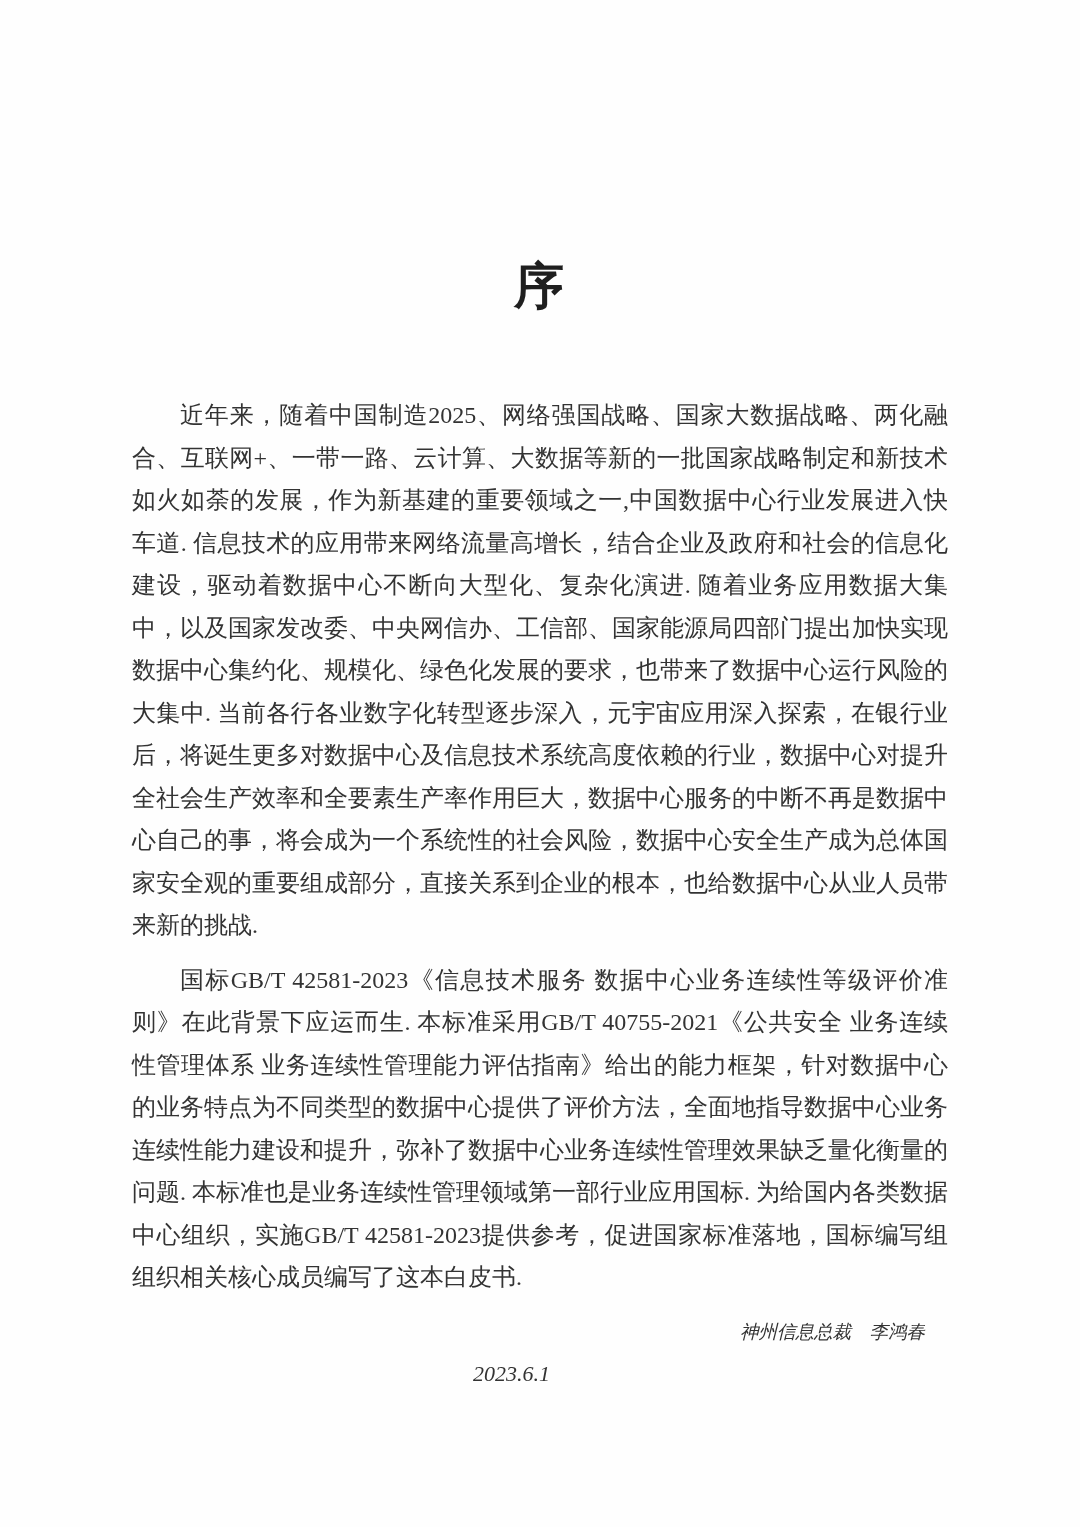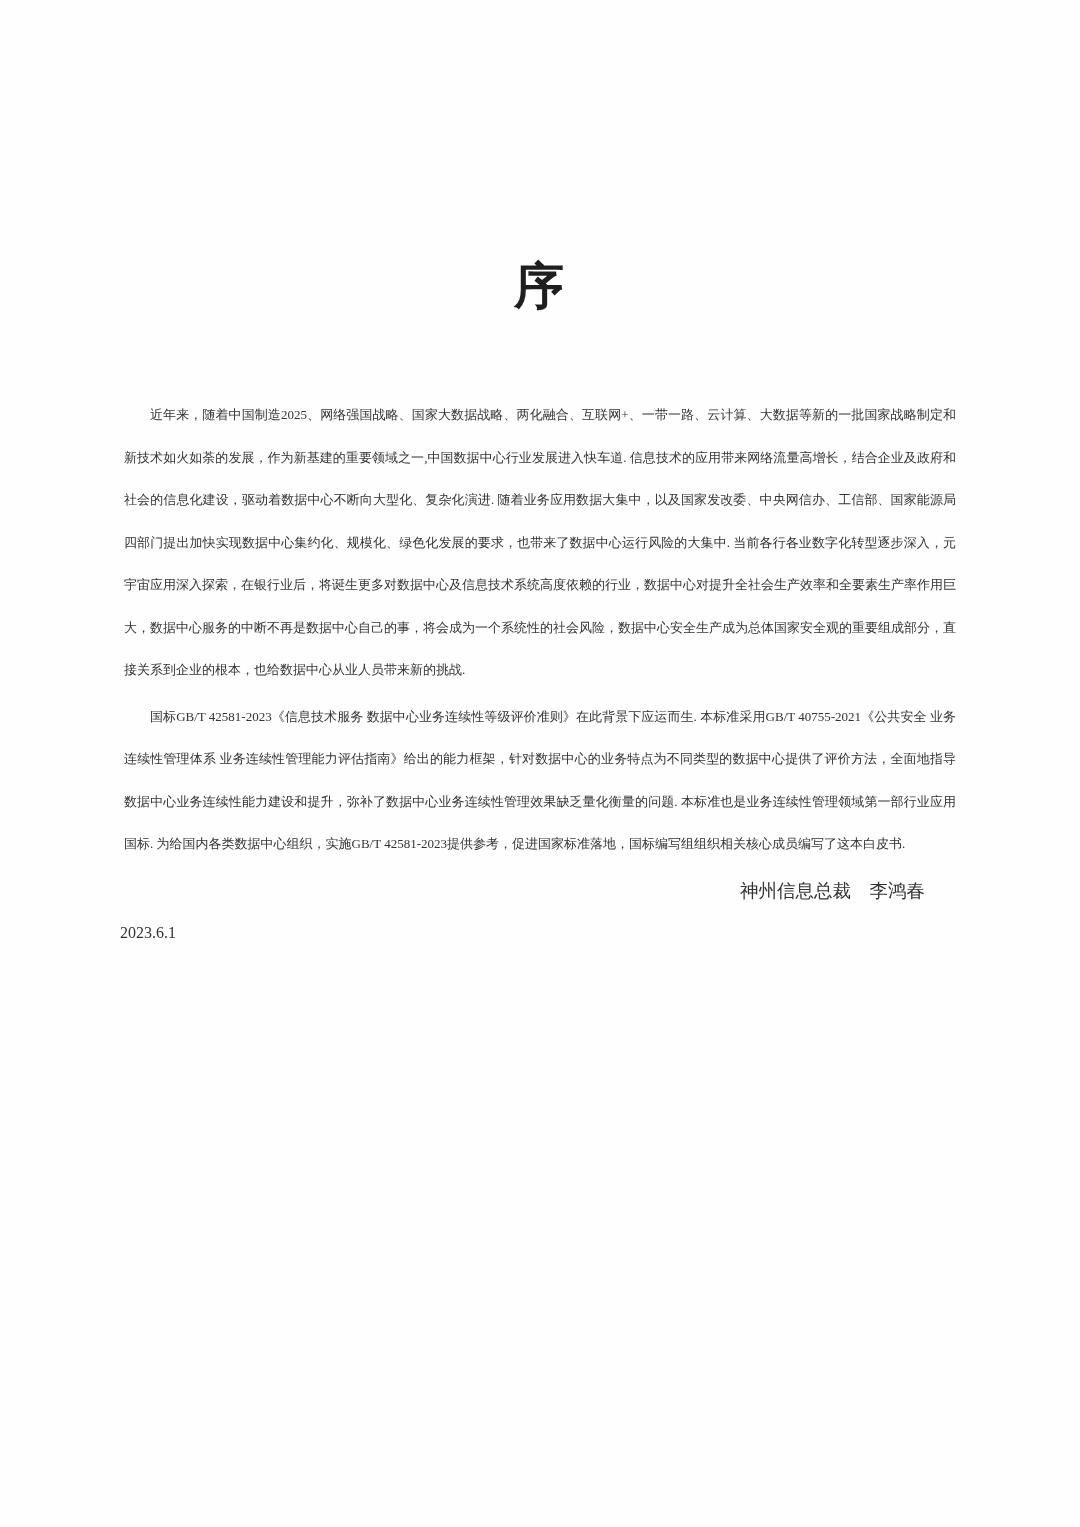--- a/index.html
+++ b/index.html
@@ -29,44 +29,45 @@
     font-weight: bold;
     text-align: center;
     color: #1f1f1f;
     letter-spacing: 2px;
   }
   .doc-body {
     width: 840px;
     margin: 80px auto 0 auto;
   }
   .doc-body p {
-    margin: 4px;
-    font-size: 13px;
+    margin: 12px;
+    font-size: 24px;
     line-height: 42.5px;
     text-align: justify;
     text-indent: 2em;
     word-break: break-all;
   }
   .signoff {
     width: 840px;
     margin: 0 auto;
+    font-style: italic;
   }
   .signature {
     margin: 0;
     font-size: 18.5px;
     line-height: 42.5px;
     text-align: right;
     padding-right: 35px;
     white-space: pre;
   }
   .date {
     margin: 0;
-    font-size: 16px;
+    font-size: 22px;
     line-height: 42.5px;
-    text-align: left;
+    text-align: center;
     padding-right: 57px;
   }
 </style>
 </head>
 <body>
 
 <div class="page">
 
   <h1 class="doc-title">序</h1>
 

